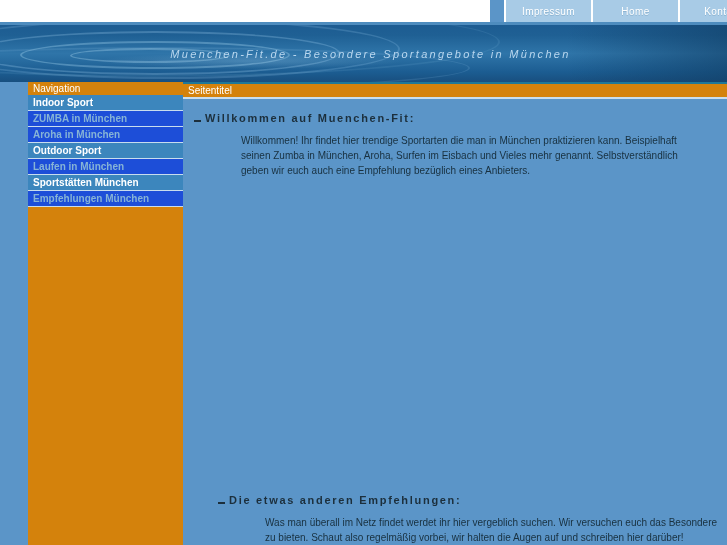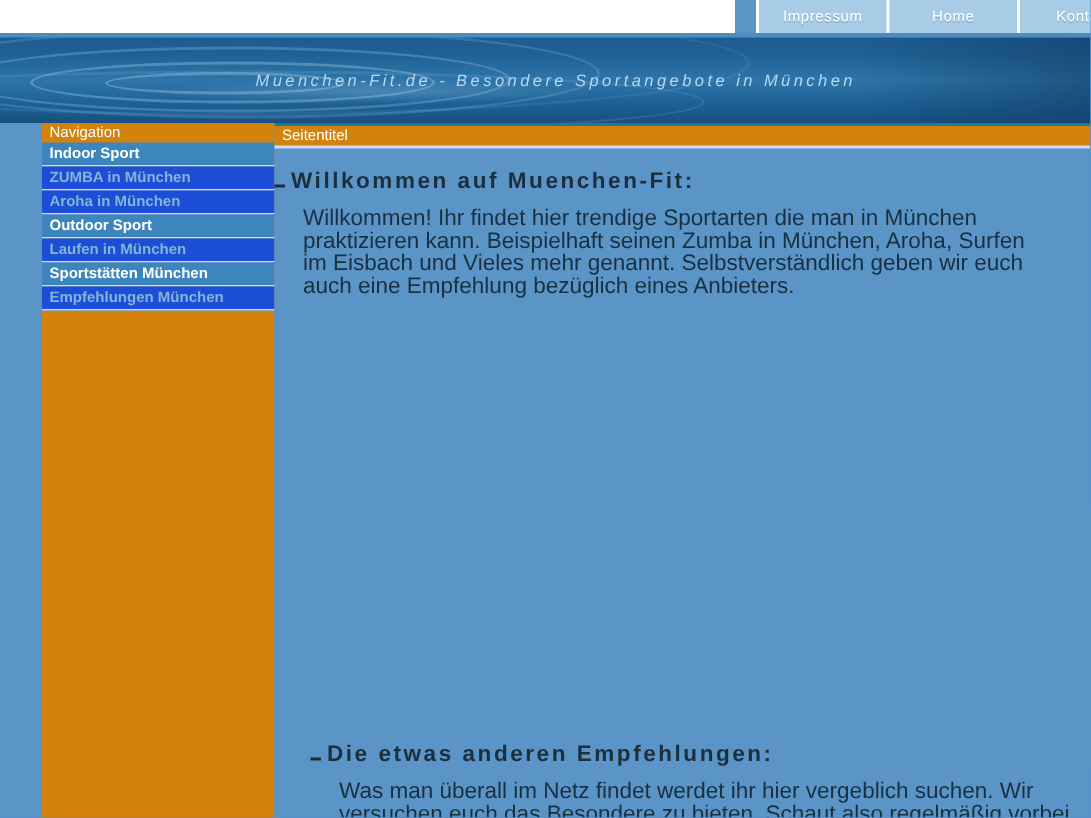--- a/index.html
+++ b/index.html
@@ -220,38 +220,39 @@
     left: 0;
     width: 544px;
   }
   .section.s1 { top: 30px; }
   .section.s2 { top: 412px; margin-left: 24px; }
 
   .section-heading {
     display: flex;
     align-items: center;
     color: #1c2f3c;
-    font-size: 15px;
+    font-size: 11px;
     font-weight: bold;
     letter-spacing: 1.7px;
+    padding-left: 11px;
   }
   .collapse-marker {
     display: inline-block;
     width: 7px;
     height: 2px;
     background: #1c2f3c;
     margin-top: 6px;
     margin-right: 4px;
     flex: 0 0 auto;
   }
   .section-body {
     color: #18303f;
-    font-size: 15px;
+    font-size: 10px;
     line-height: 15px;
-    padding: 9px 0 0 19px;
+    padding: 9px 0 0 58px;
     width: 520px;
   }
 </style>
 </head>
 <body>
 
 <div id="page">
 
   <div class="topbar">
     <div class="topbar-blue-left"></div>

